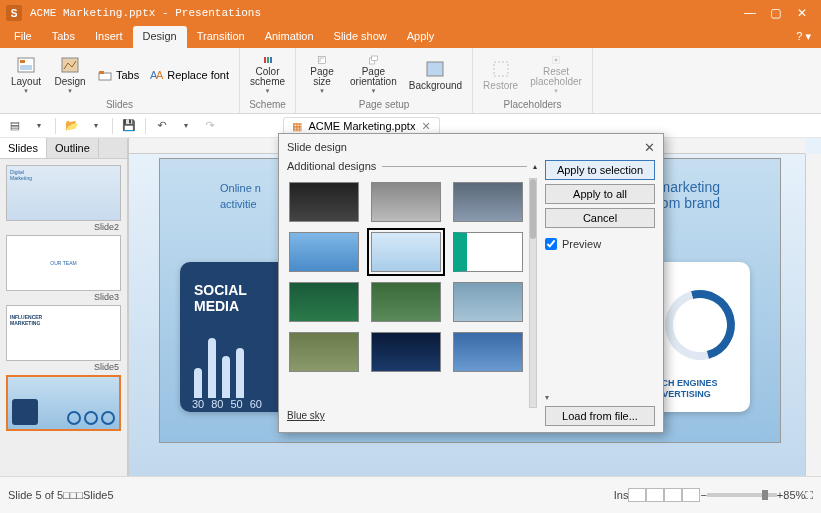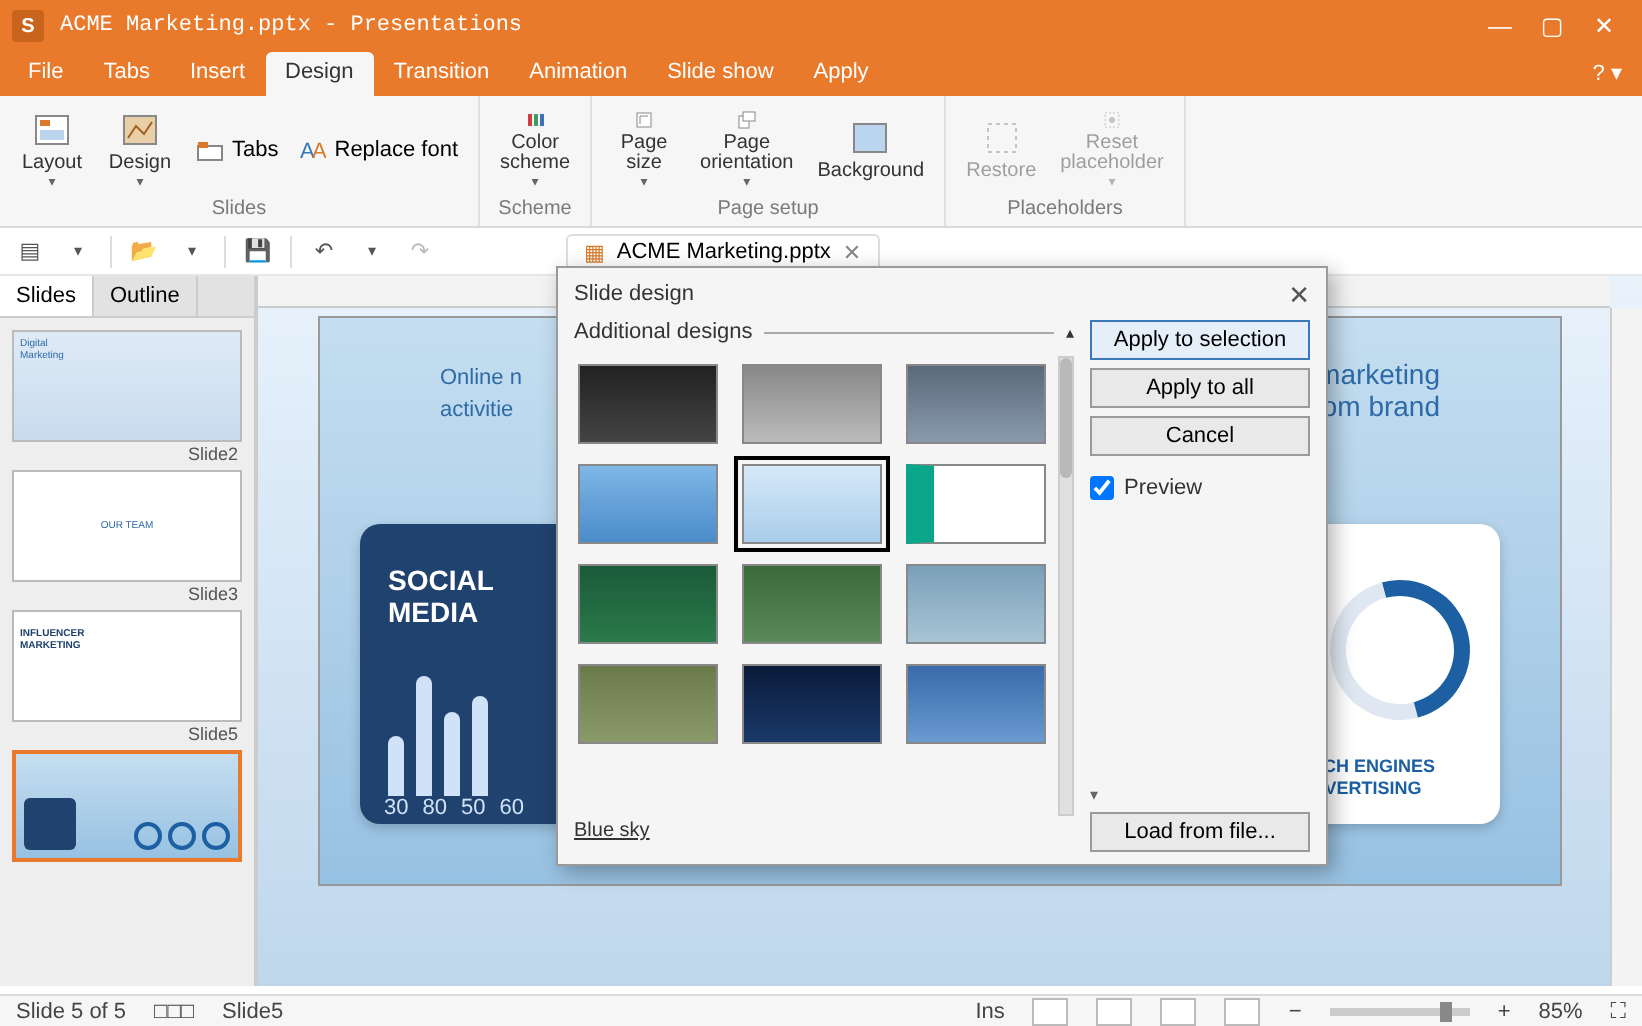--- a/index.html
+++ b/index.html
@@ -53,21 +53,21 @@
 .card.blue .bars { position: absolute; bottom: 14px; left: 14px; display: flex; gap: 6px; align-items: flex-end; }
 .card.blue .bar { width: 8px; background: #cfe2f7; border-radius: 4px 4px 0 0; }
 .card .ring { position: absolute; top: 28px; left: 55px; width: 70px; height: 70px; border-radius: 50%; border: 8px solid #dfe8f2; border-top-color: #1d5fa3; border-right-color: #1d5fa3; transform: rotate(30deg); }
 .card .pct { position: absolute; top: 55px; width: 100%; text-align: center; font-size: 18px; font-weight: bold; color: #1d5fa3; }
 .card .cap { position: absolute; bottom: 12px; width: 100%; text-align: center; font-size: 9px; color: #1d5fa3; font-weight: bold; line-height: 11px; }
 .card.right { right: 30px; width: 140px; }
 
 .ruler { position: absolute; top: 0; left: 0; right: 16px; height: 16px; background: #f3f3f3; border-bottom: 1px solid #ccc; }
 .scrollbar-v { position: absolute; top: 16px; right: 0; bottom: 0; width: 16px; background: #f3f3f3; border-left: 1px solid #ccc; }
 
-.statusbar { position: absolute; bottom: 0; left: 0; right: 0; height: 16px; background: #f6f6f6; border-top: 1px solid #d9d9d9; display: flex; align-items: center; padding: 0 8px; gap: 14px; color: #444; font-size: 10px; }
+.statusbar { position: absolute; bottom: 0; left: 0; right: 0; height: 37px; background: #f6f6f6; border-top: 1px solid #d9d9d9; display: flex; align-items: center; padding: 0 8px; color: #444; font-size: 10px; }
 .statusbar .sp { flex: 1; }
 .sbtn { width: 18px; height: 14px; border: 1px solid #bbb; background: #fff; }
 
 .dialog { position: absolute; left: 278px; top: 133px; width: 386px; height: 300px; background: #f5f5f5; border: 1px solid #9a9a9a; box-shadow: 3px 3px 10px rgba(0,0,0,.3); display: flex; flex-direction: column; }
 .dlg-title { height: 26px; display: flex; align-items: center; padding: 0 8px; color: #333; justify-content: flex-end; }
 .dlg-title .x { margin-left: auto; cursor: pointer; font-size: 13px; color: #555; }
 .dlg-body { flex: 1; display: flex; padding: 0 8px 6px; gap: 8px; }
 .dlg-left { flex: 1; display: flex; flex-direction: column; }
 .fieldset-label { display: flex; align-items: center; gap: 6px; font-size: 10px; color: #333; margin-bottom: 6px; }
 .fieldset-label .line { flex: 1; height: 1px; background: #aaa; }

